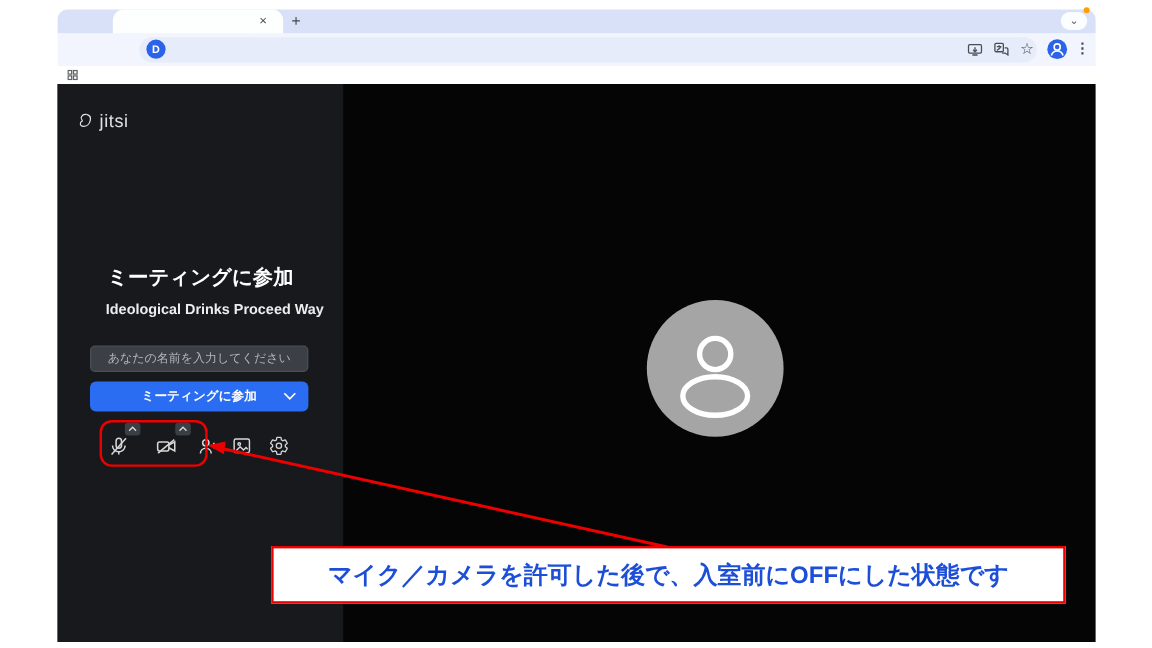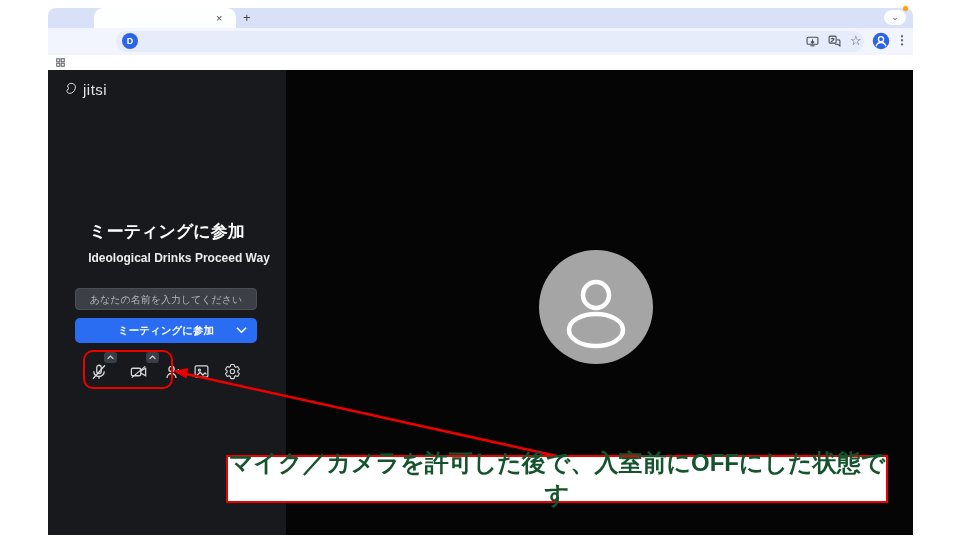--- a/index.html
+++ b/index.html
@@ -29,21 +29,21 @@
   #favicon { left:122px; top:33px; width:16px; height:16px; border-radius:50%; background:#2b63e9;
              color:#fff; font-size:9px; font-weight:bold; text-align:center; line-height:16px; }
   .boxico { top:35px; width:13px; height:13px; color:#4a4d52; }
   #menu-dots { left:896px; top:33px; font-size:12px; color:#43464b; font-weight:bold;}
   #bookmarksbar { left:48px; top:55px; width:865px; height:15px; background:#ffffff; }
 
   
   #stage   { left:48px; top:70px; width:865px; height:465px; background:#050505; }
   #sidebar { left:48px; top:70px; width:238px; height:465px; background:#17191d; }
 
-  #logo { left:64px; top:80px; height:18px; display:flex; align-items:center; gap:4px; }
+  #logo { left:64px; top:92px; height:18px; display:flex; align-items:center; gap:4px; }
   #logo-text { color:#e3e3e3; font-size:15px; letter-spacing:0.5px; }
 
   #heading  { left:48px; top:220px; width:238px; text-align:center; color:#ffffff;
               font-size:17px; font-weight:bold; }
   #subtitle { left:48px; top:251px; width:238px; text-align:center; color:#ededed;
               font-size:12px; font-weight:bold;margin-left:12px; }
 
   #name-input { left:75px; top:288px; width:182px; height:22px; background:#3c4046;
                 border:1px solid #4a4e55; border-radius:4px; color:#cfcfcf;
                 font-size:10px; text-align:center; outline:none;
@@ -61,21 +61,21 @@
 
   
   #avatar-circle { left:539px; top:250px; width:114px; height:114px; border-radius:50%;
                    background:#a5a5a5; }
 
   
   #highlight-box { left:83px; top:350px; width:90px; height:39px;
                    border:2.5px solid #ec0000; border-radius:10px; }
   #callout { left:226px; top:455px; width:662px; height:48px; background:#ffffff;
              border:2px solid #ec0000; display:flex; align-items:center; }
-  #callout-text { width:100%; text-align:center; color:#14532d; font-size:24px; font-weight:bold; }
+  #callout-text { width:100%; text-align:center; color:#1d4ed8; font-size:20px; font-weight:bold; }
   #arrow-overlay { left:0; top:0; width:960px; height:540px; pointer-events:none; }
 
   svg { display:block; }
 </style>
 </head>
 <body>
 
 <div class="abs" id="tabstrip">
   <div class="abs tl" id="tl-close" style="top:5.5px;"></div>
   <div class="abs tl" id="tl-min" style="top:5.5px;"></div>

